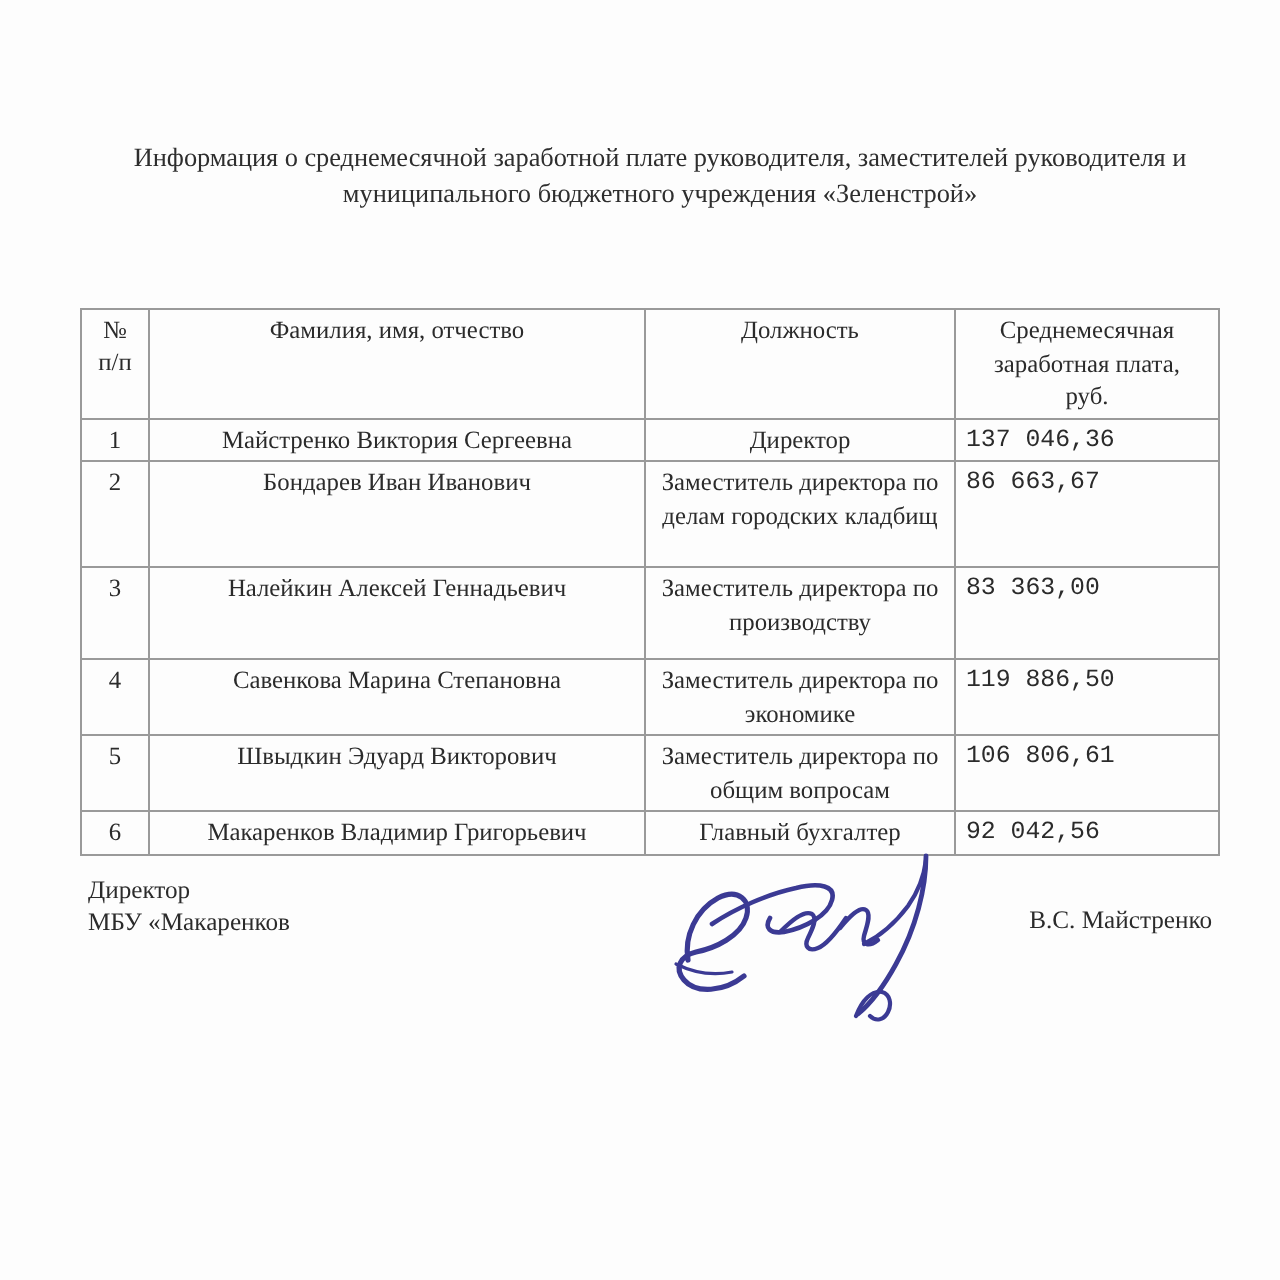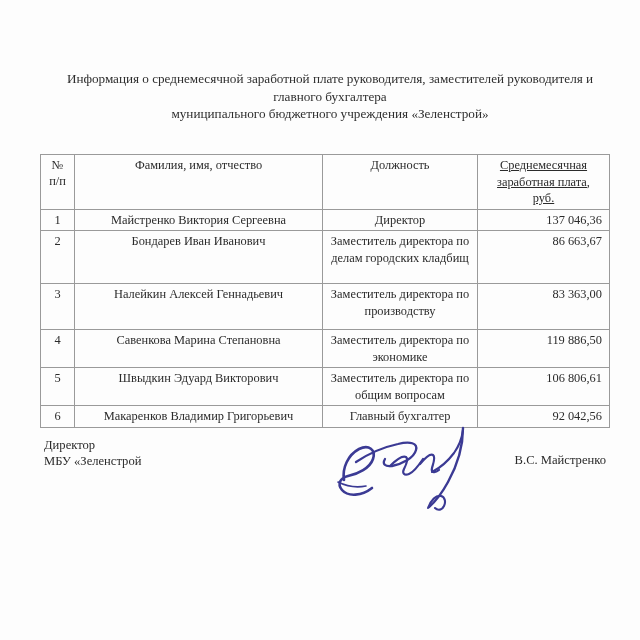--- a/index.html
+++ b/index.html
@@ -68,33 +68,33 @@
   .col-name   { width: 248px; }
   .col-post   { width: 155px; }
   .col-salary { width: 132px; }
 
   thead td {
     text-align: center;
     vertical-align: top;
     padding-top: 3px;
   }
   thead td.h-num { line-height: 16px; }
-  thead td.h-salary { line-height: 16.5px; text-decoration: underline; }
+  thead td.h-salary { line-height: 16.5px; }
 
   tbody td.c-num {
     text-align: center;
   }
   tbody td.c-name,
   tbody td.c-post {
     text-align: center;
   }
   tbody td.c-salary {
-    text-align: right;
     white-space: nowrap;
     padding-right: 7px;
+    font-family: Liberation Mono, monospace;
   }
 
   
   tbody tr.r1 td { height: 15px; }
   tbody tr.r2 td { height: 48px; }
   tbody tr.r3 td { height: 41px; }
   tbody tr.r4 td { height: 32px; }
   tbody tr.r5 td { height: 33px; }
   tbody tr.r6 td { height: 15px; }
 
@@ -132,21 +132,20 @@
   }
   .sig-mark svg { display: block; overflow: visible; }
 </style>
 </head>
 <body>
 
 <div class="page">
 
   <div class="doc-title">
     <span class="tline first">Информация о среднемесячной заработной плате руководителя, заместителей руководителя и</span>
-    <span class="tline">главного бухгалтера</span>
     <span class="tline">муниципального бюджетного учреждения «Зеленстрой»</span>
   </div>
 
   <table class="salary-table">
     <colgroup>
       <col class="col-num">
       <col class="col-name">
       <col class="col-post">
       <col class="col-salary">
     </colgroup>
@@ -201,21 +200,21 @@
         <td class="c-name">Макаренков Владимир Григорьевич</td>
         <td class="c-post">Главный бухгалтер</td>
         <td class="c-salary">92 042,56</td>
       </tr>
     </tbody>
   </table>
 
   <div class="sig-block">
     <div class="sig-left">
       <span>Директор</span>
-      <span>МБУ «Зеленстрой</span>
+      <span>МБУ «Макаренков</span>
     </div>
 
     <div class="sig-mark">
       <svg width="150" height="95" viewBox="0 0 150 95" xmlns="http://www.w3.org/2000/svg" fill="none" stroke="#3b3a94" stroke-linecap="round" stroke-linejoin="round">
         <path d="M12 58 C10 46, 16 33, 27 27 C37 22, 44 28, 41 37 C38 46, 26 52, 16 54 C8 56, 5 62, 10 68 C16 75, 30 74, 40 66" stroke-width="2.6"></path>
         <path d="M24 40 C36 32, 52 25, 66 22 C78 19, 86 21, 84 28 C82 36, 70 42, 60 44 C53 45, 50 42, 53 37" stroke-width="2.3"></path>
         <path d="M58 44 C64 38, 70 33, 74 35 C77 37, 74 43, 72 47 C70 51, 72 54, 77 52 C82 50, 87 43, 91 37" stroke-width="2.2"></path>
         <path d="M88 42 C93 36, 98 31, 101 33 C104 35, 101 42, 100 46 C99 50, 102 52, 107 48" stroke-width="2.2"></path>
         <path d="M100 50 C108 46, 116 39, 122 31 C127 24, 130 16, 131 8" stroke-width="2.1"></path>
         <path d="M131 6 C131 22, 126 42, 116 60 C110 71, 103 80, 97 85" stroke-width="2.4"></path>

